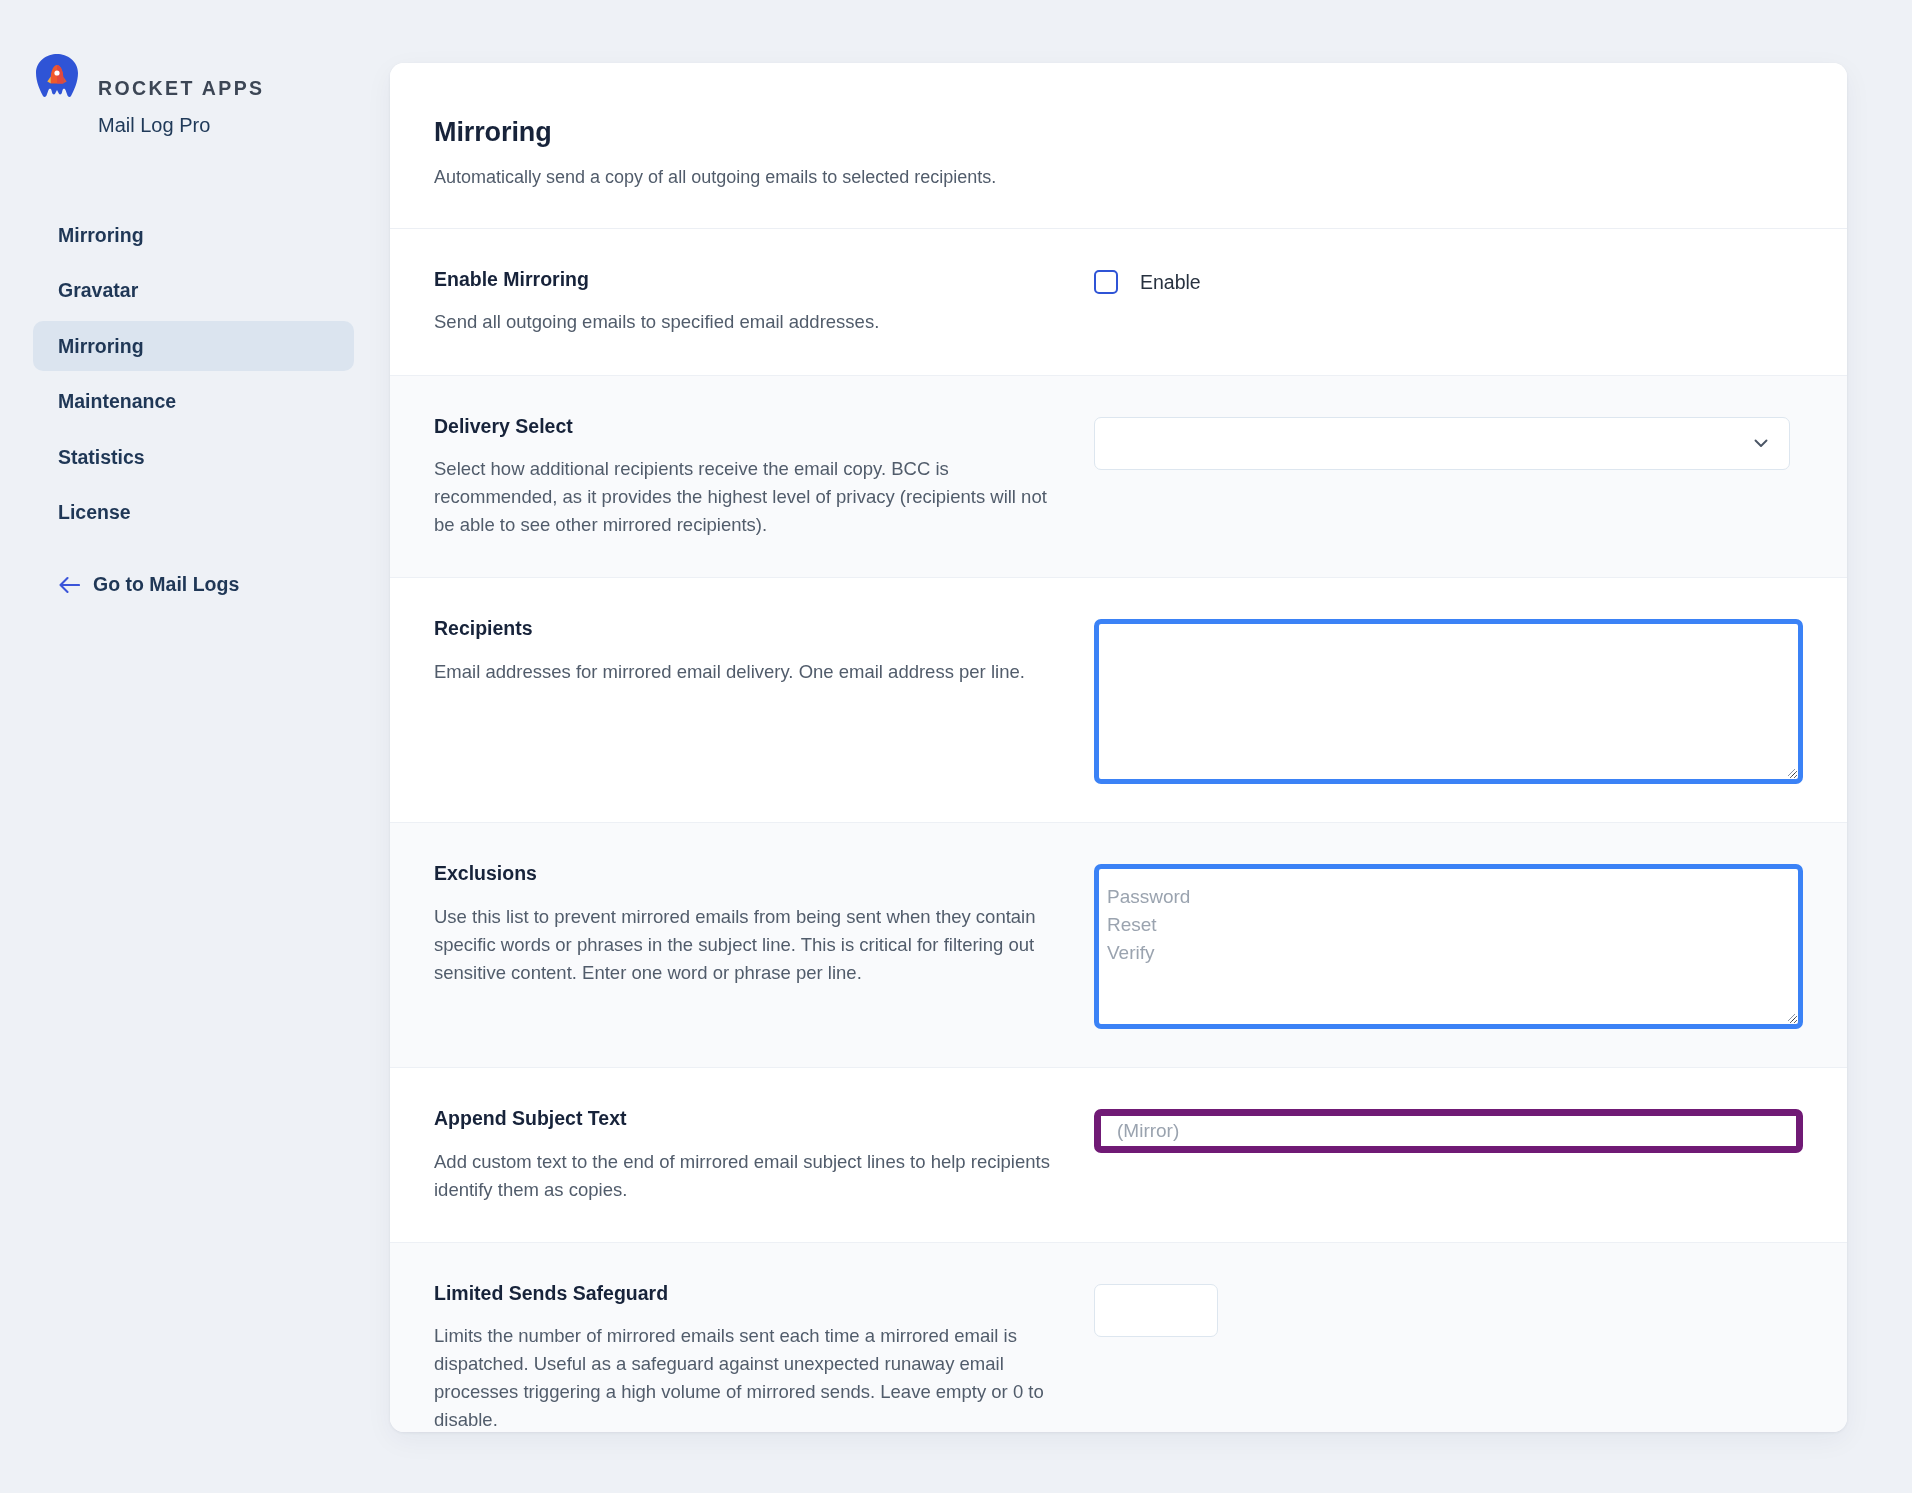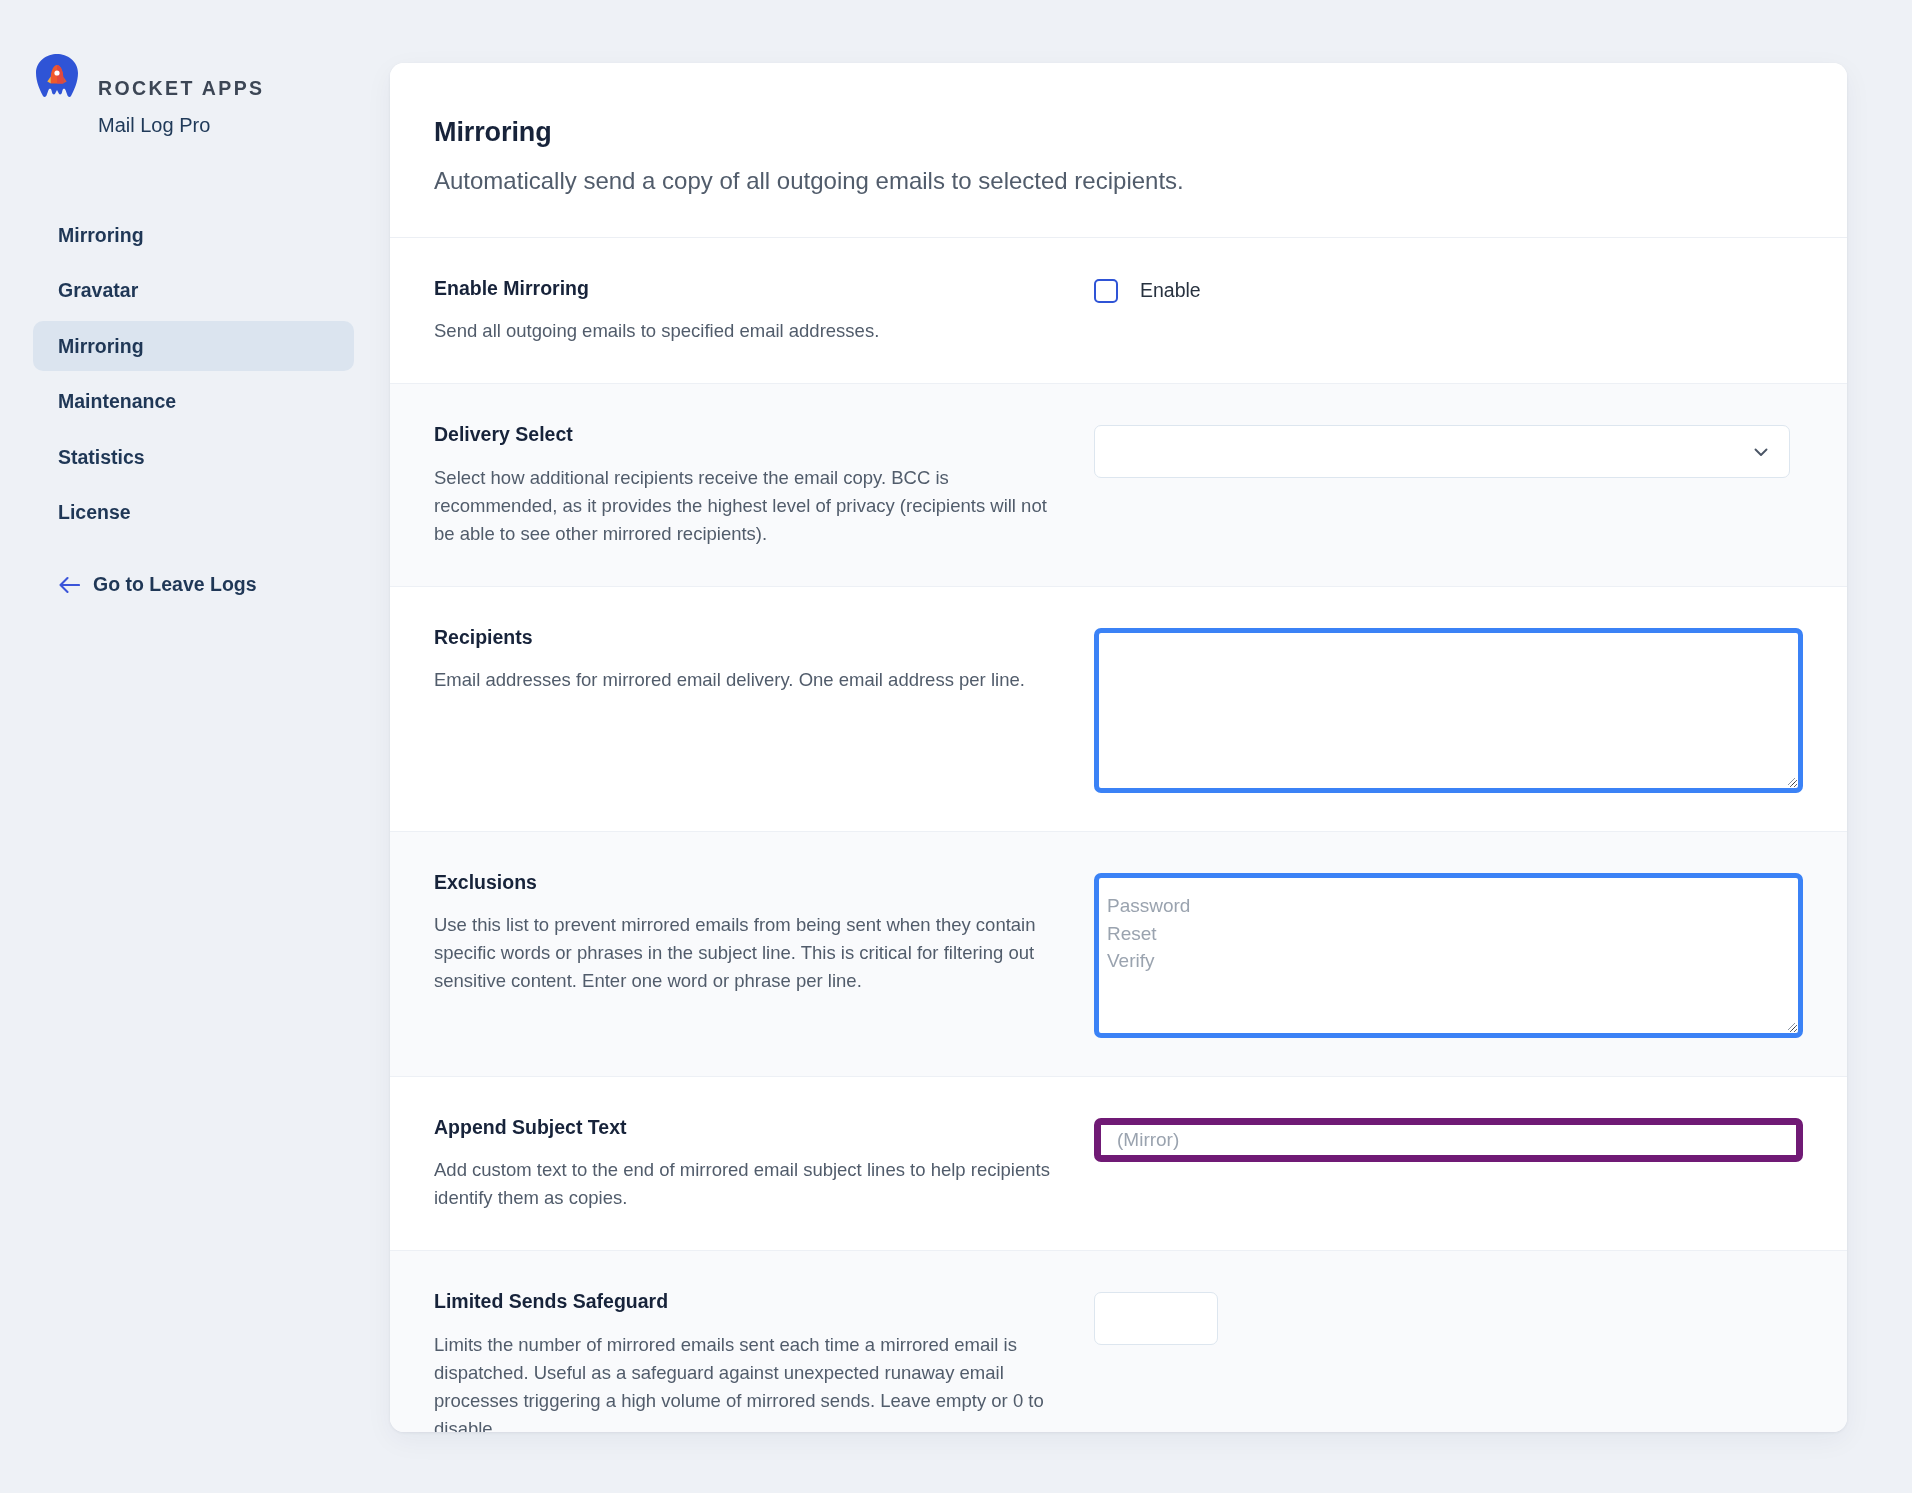--- a/index.html
+++ b/index.html
@@ -98,21 +98,21 @@
     background: #fff;
   }
   .card-title {
     font-size: 27px;
     font-weight: 700;
     color: #17233a;
     margin: 0 0 16px 0;
     letter-spacing: -0.1px;
   }
   .card-sub {
-    font-size: 24px;
+    font-size: 18px;
     color: #515c6b;
     margin: 0;
     line-height: 1.45;
   }
 
   .row {
     display: flex;
     align-items: flex-start;
     padding: 38px 44px 38px 44px;
     border-bottom: 1px solid #edf0f5;
@@ -268,21 +268,21 @@
       <a class="nav-item">Maintenance</a>
       <a class="nav-item">Statistics</a>
       <a class="nav-item">License</a>
 
       <a class="nav-back">
         <span class="arrow">
           <svg width="22" height="18" viewBox="0 0 22 18" aria-hidden="true">
             <path d="M9.5 2 L2.5 9 L9.5 16 M2.5 9 L21 9" fill="none" stroke="currentColor" stroke-width="2.1" stroke-linecap="round" stroke-linejoin="round"></path>
           </svg>
         </span>
-        <span>Go to Leave Logs</span>
+        <span>Go to Mail Logs</span>
       </a>
     </nav>
   </aside>
 
   <main class="main">
     <section class="card">
 
       <header class="card-header">
         <h1 class="card-title">Mirroring</h1>
         <p class="card-sub">Automatically send a copy of all outgoing emails to selected recipients.</p>

